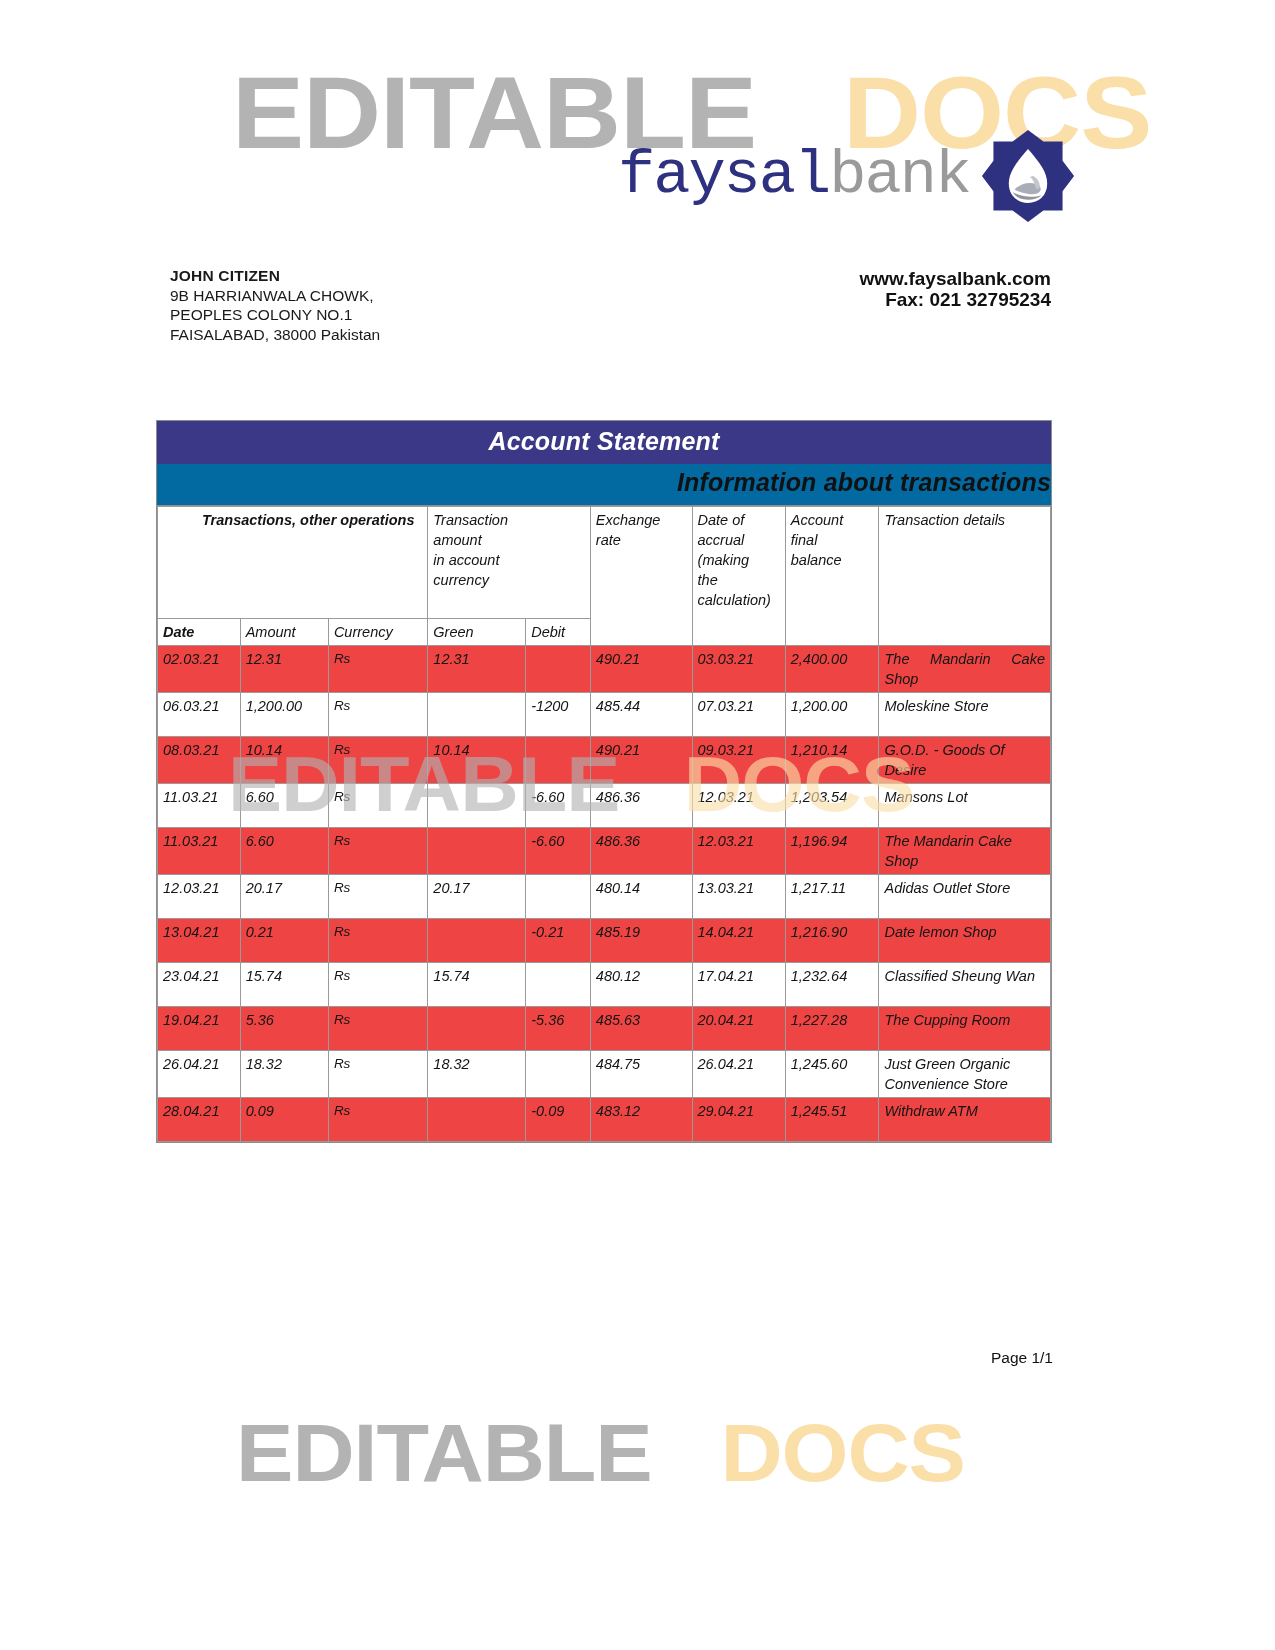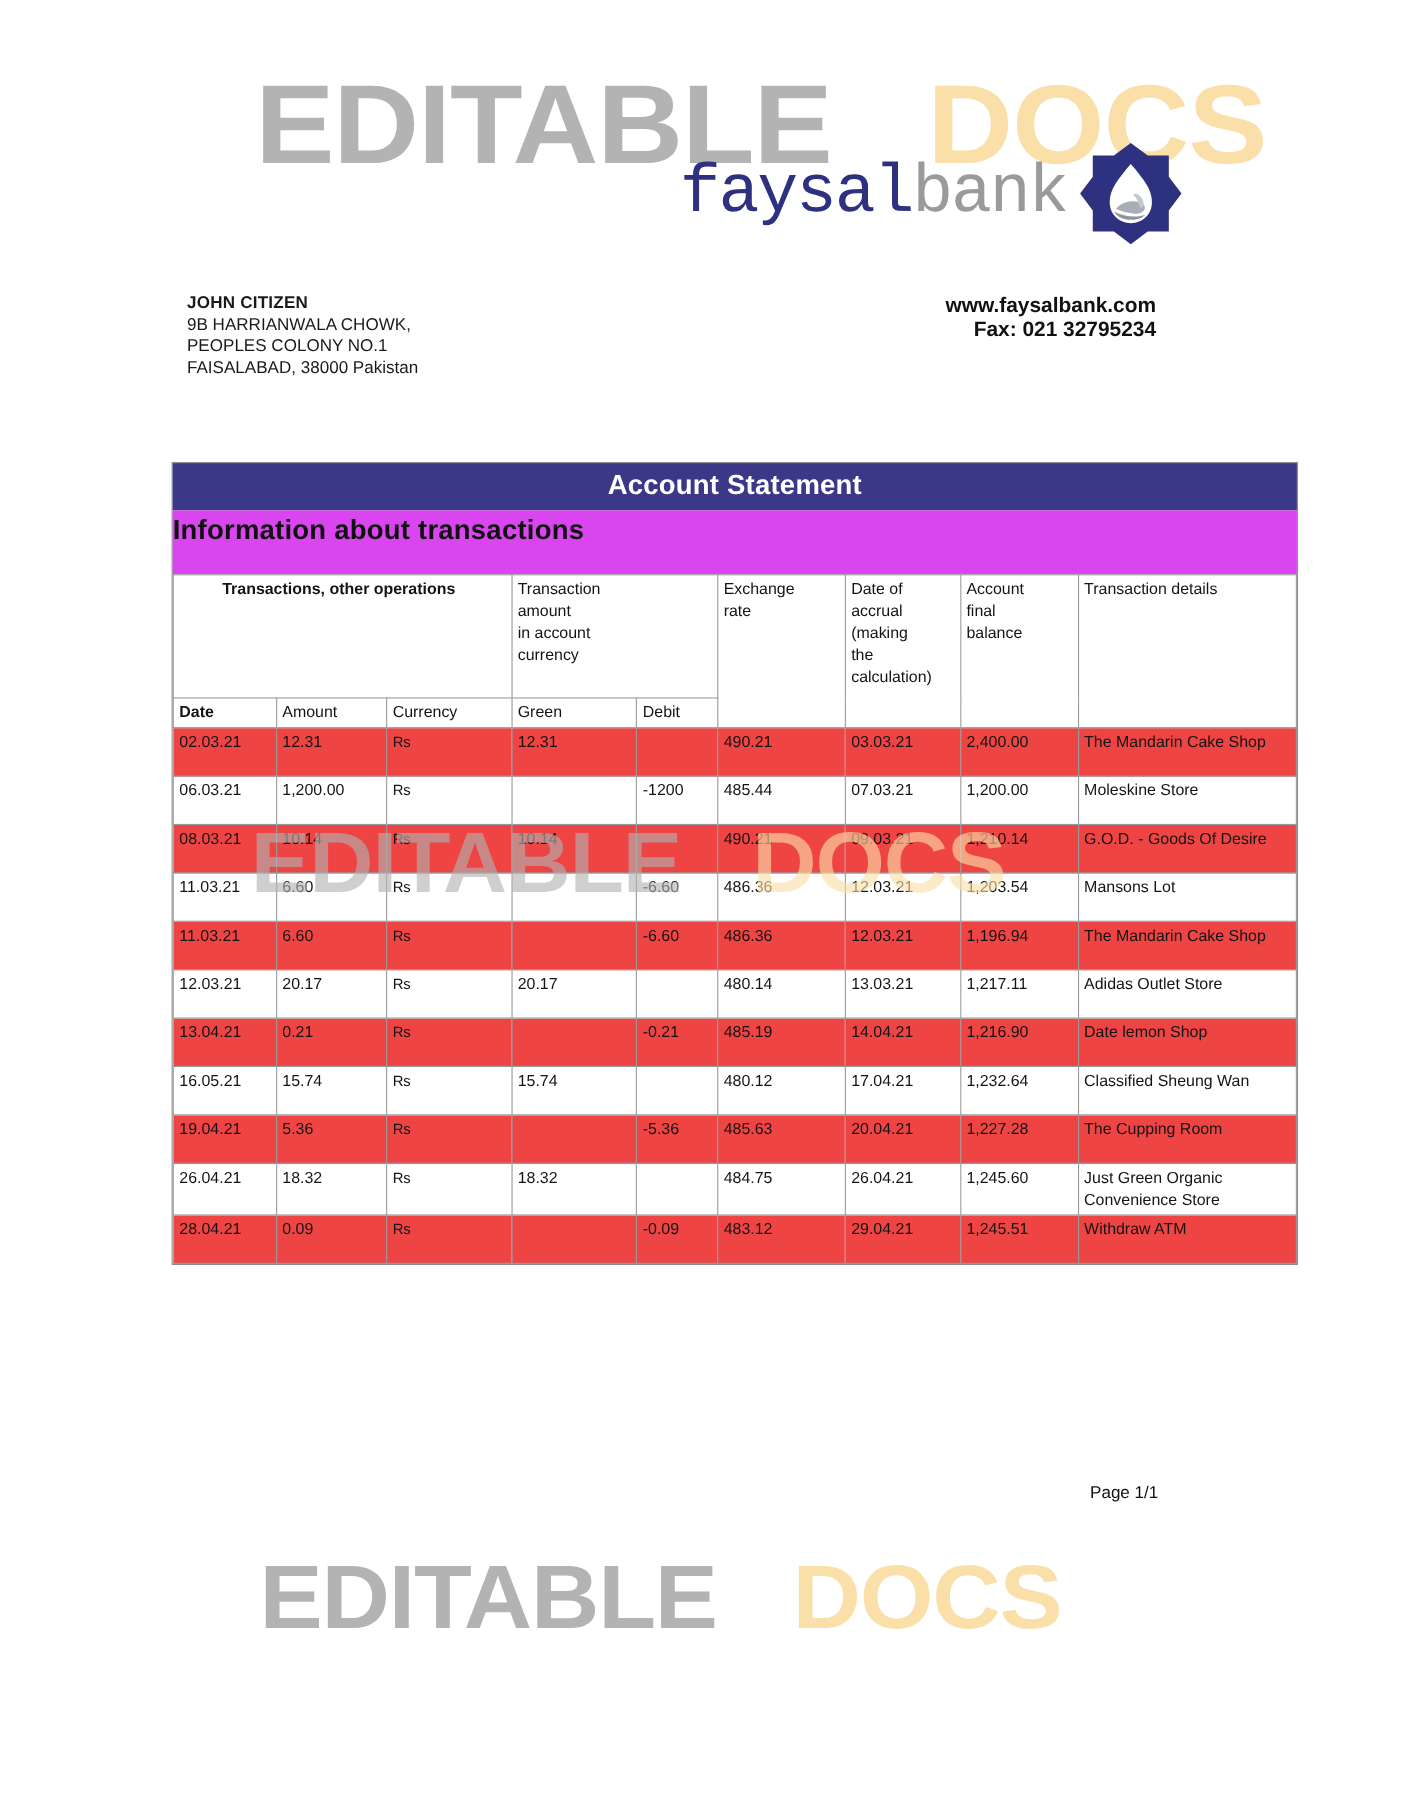--- a/index.html
+++ b/index.html
@@ -93,41 +93,42 @@
     line-height: 21px;
     font-weight: bold;
     color: #111;
     z-index: 2;
   }
 
   
   .stmt {
     position: absolute;
     top: 420px; left: 156px;
-    width: 1024px;
+    width: 896px;
     border: 1px solid #8d8d8d;
     z-index: 2;
     background: #fff;
+    font-style: italic;
   }
   .band-title {
     background: #3a3887;
     color: #ffffff;
     text-align: center;
     font-size: 25px;
     font-weight: bold;
     padding: 6px 0 8px 0;
     letter-spacing: 0.2px;
   }
   .band-sub {
-    background: #d946ef;
+    background: #0369a1;
     color: #111;
-    text-align: left;
+    text-align: right;
     font-size: 25px;
     font-weight: bold;
-    padding: 4px 0 24px 0;
+    padding: 4px 0 8px 0;
     border-bottom: 1px solid #8d8d8d;
     letter-spacing: 0.2px;
   }
 
   table.tx {
     border-collapse: collapse;
     width: 100%;
     font-size: 14.5px;
     color: #141414;
   }
@@ -324,21 +325,21 @@
           <td class="c-amt">0.21</td>
           <td class="c-cur curcell">Rs</td>
           <td class="c-cr num"></td>
           <td class="c-db num">-0.21</td>
           <td class="c-rate num">485.19</td>
           <td class="c-accr num">14.04.21</td>
           <td class="c-bal num">1,216.90</td>
           <td class="c-det det">Date lemon Shop</td>
         </tr>
         <tr class="row">
-          <td class="c-date datecell">16.05.21</td>
+          <td class="c-date datecell">23.04.21</td>
           <td class="c-amt">15.74</td>
           <td class="c-cur curcell">Rs</td>
           <td class="c-cr num">15.74</td>
           <td class="c-db num"></td>
           <td class="c-rate num">480.12</td>
           <td class="c-accr num">17.04.21</td>
           <td class="c-bal num">1,232.64</td>
           <td class="c-det det">Classified Sheung Wan</td>
         </tr>
         <tr class="row alt">

